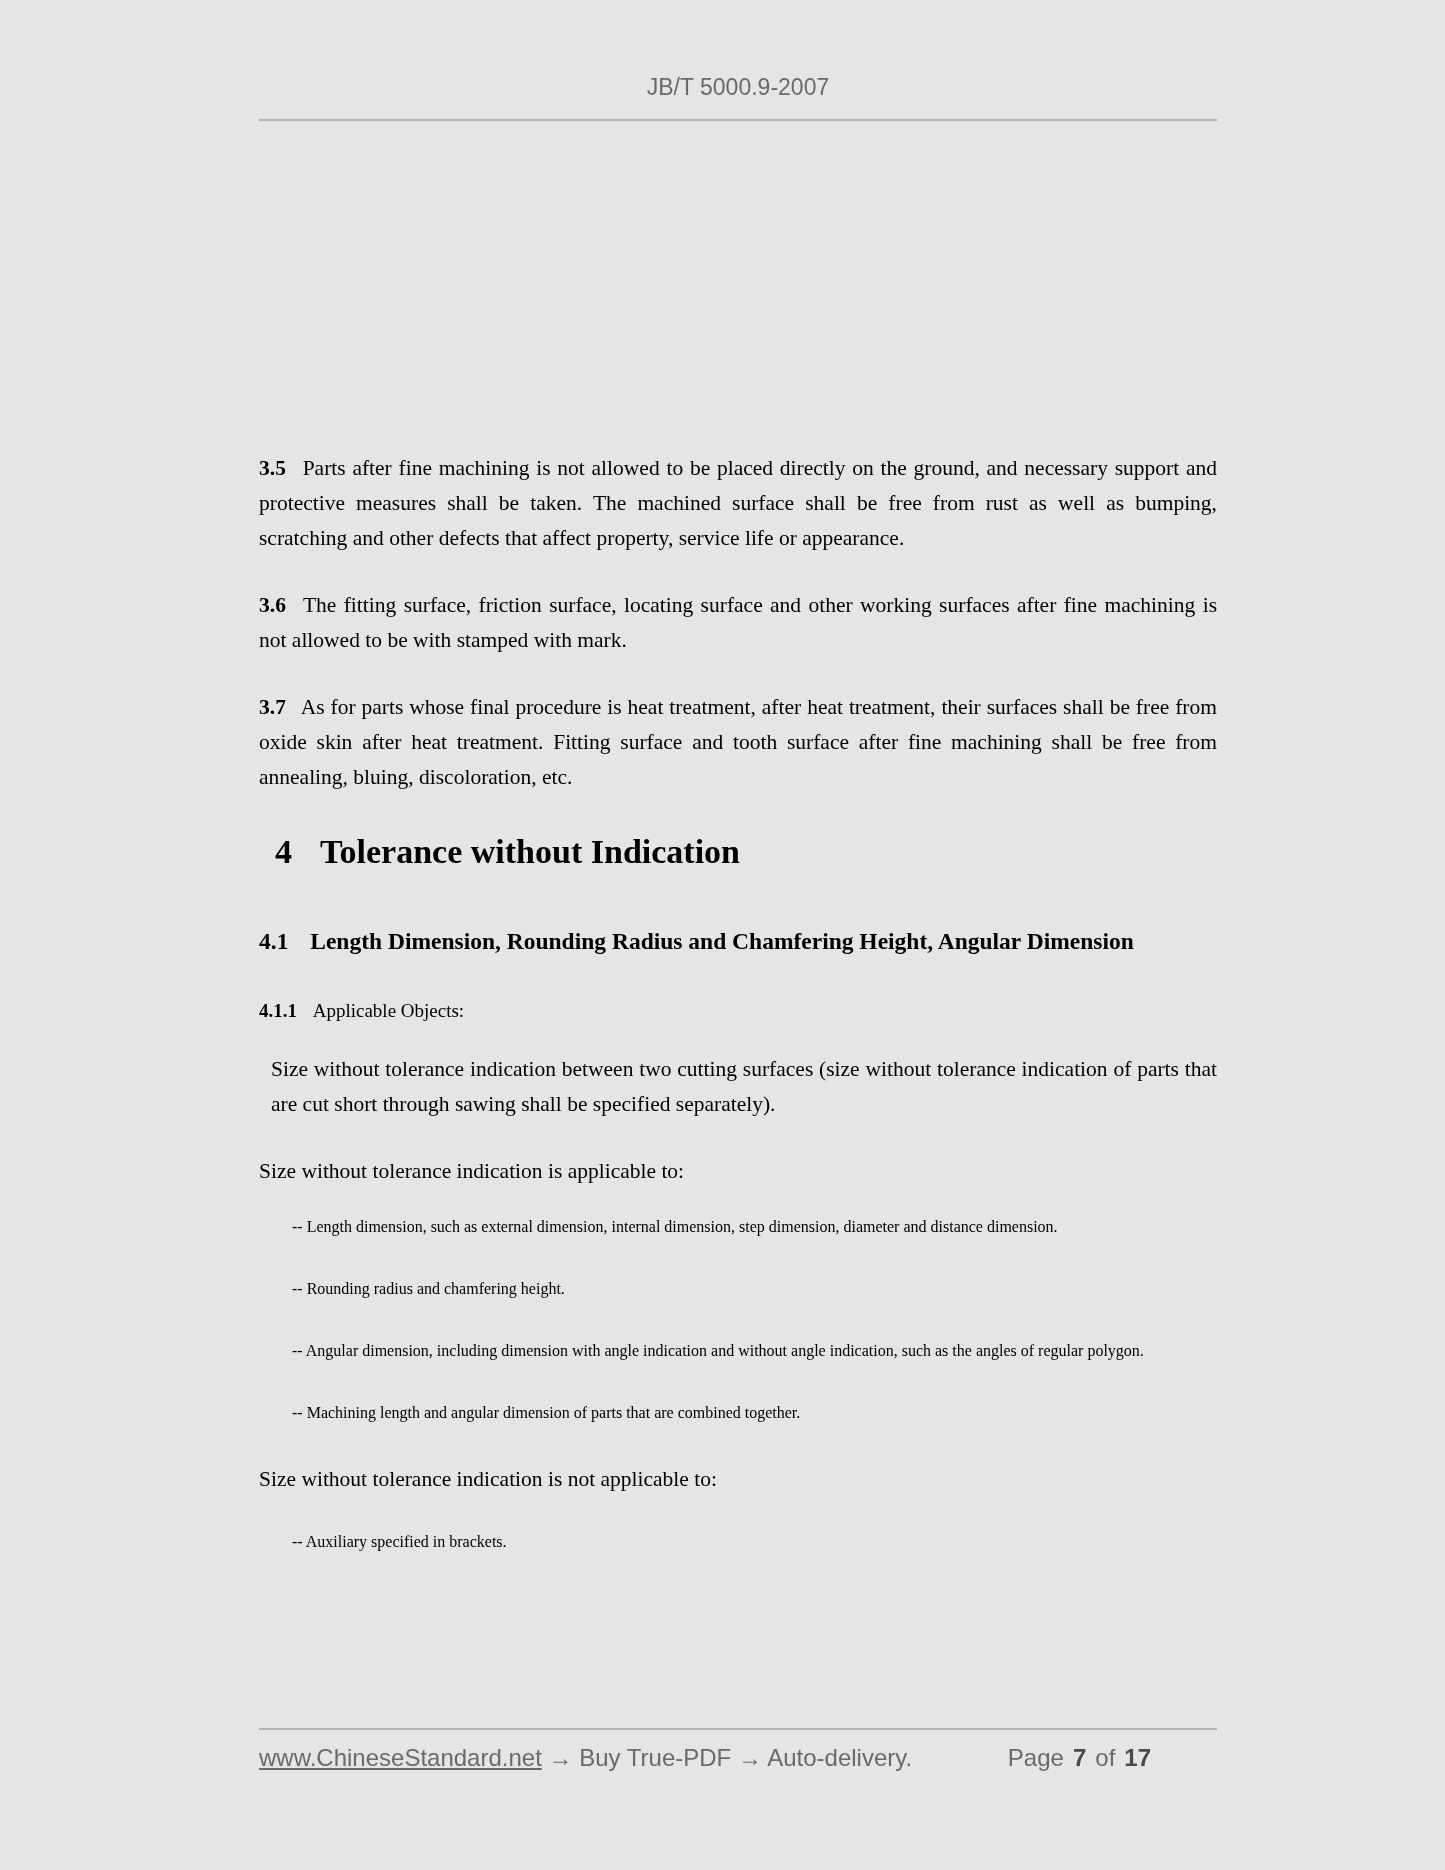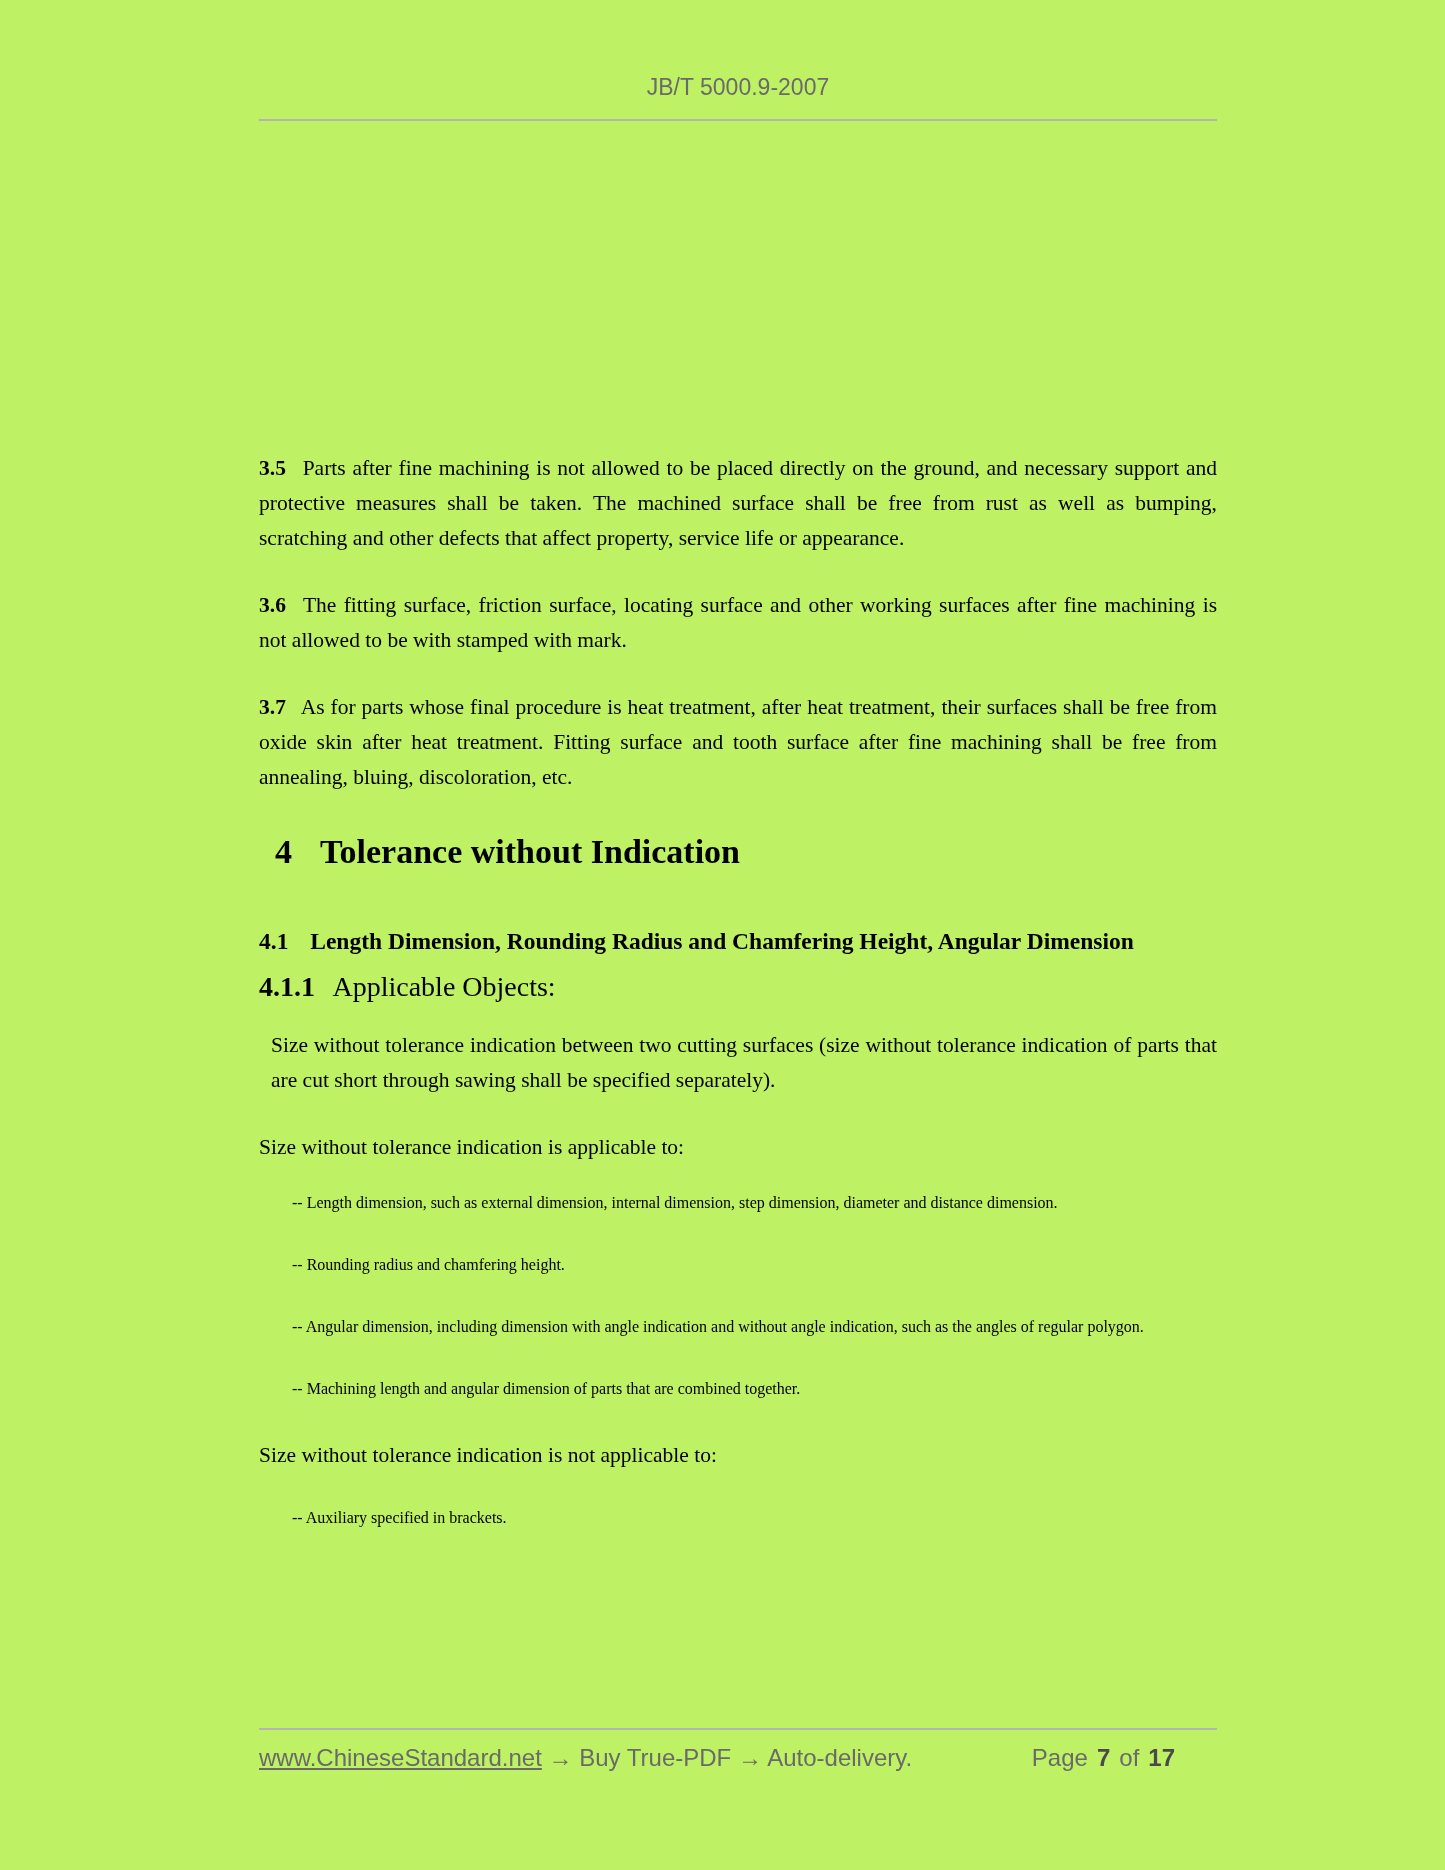--- a/index.html
+++ b/index.html
@@ -1,20 +1,20 @@
 <!DOCTYPE html>
 <html><head>
 <meta charset="utf-8">
 <style>
   html, body { margin: 0; padding: 0; background: #ffffff; }
   .page {
     position: relative;
     width: 1445px;
     height: 1870px;
-    background: #bef264;
+    background: #e5e5e5;
     overflow: hidden;
     font-family: "Liberation Serif", serif;
     color: #000000;
   }
   .content {
     position: absolute;
     left: 259px;
     top: 0;
     width: 958px;
   }
@@ -51,22 +51,22 @@
   .h-chapter .num { margin-right: 28px; }
   .h-sub {
     margin: 46px 0 0 0;
     font-size: 23.5px;
     line-height: 40px;
     font-weight: bold;
     text-align: justify;
   }
   .h-sub .num { margin-right: 16px; }
   .h-subsub {
-    margin: 8px 0 0 0;
-    font-size: 28px;
+    margin: 32px 0 0 0;
+    font-size: 19px;
     line-height: 35px;
     text-align: left;
   }
   .h-subsub .num { margin-right: 12px; }
   .plain { margin: 24px 0 0 12px; }
   .intro { margin: 32px 0 0 0; text-align: left; }
   .dash-list { margin: 0; padding: 0; list-style: none; }
   .dash-item {
     font-size: 16px;
     line-height: 35px;
@@ -98,21 +98,21 @@
     font-family: "Liberation Sans", sans-serif;
     font-size: 24px;
     color: #6a6a6a;
   }
   .footer-left { white-space: pre-wrap; }
   .footer-link {
     color: #6a6a6a;
     text-decoration: underline;
     cursor: pointer;
   }
-  .footer-page { margin-right: 42px; }
+  .footer-page { margin-right: 66px; }
   .footer-page .pgnum { font-weight: bold; color: #4a4a4a; }
   .footer-page span + span { margin-left: 9px; }
 </style>
 </head>
 <body>
 
 <div class="page">
   <div class="content">
 
     <div class="doc-header">JB/T 5000.9-2007</div>

